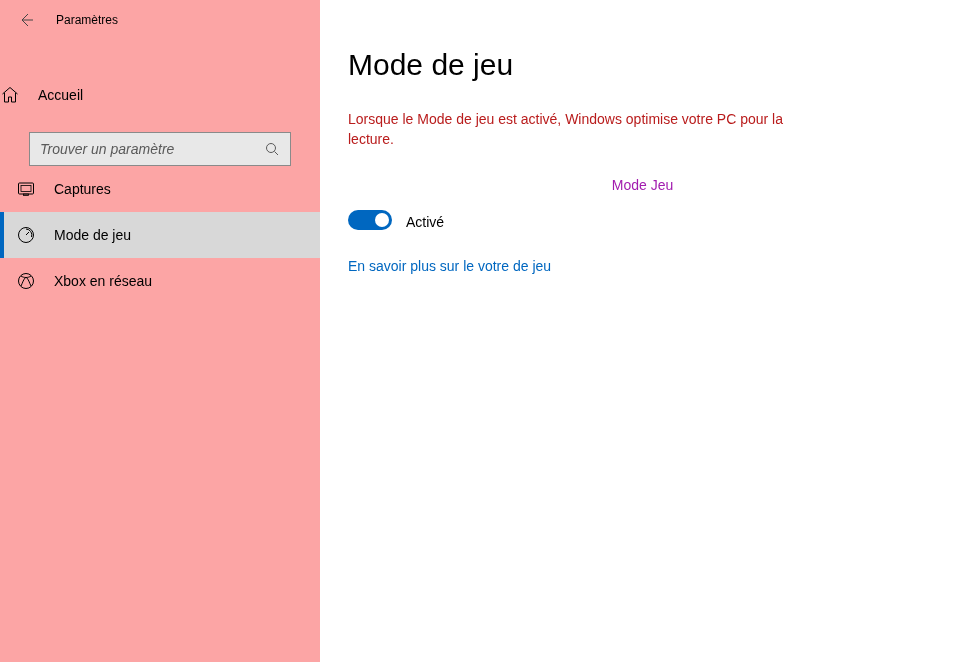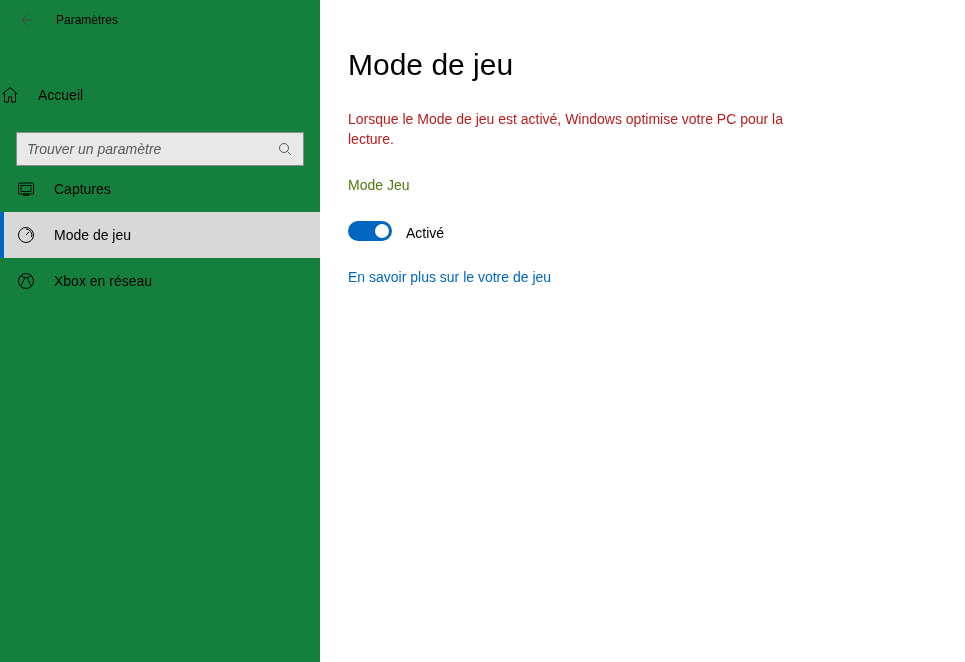--- a/index.html
+++ b/index.html
@@ -10,21 +10,21 @@
     }
     body {
       width: 965px;
       height: 662px;
       display: flex;
       background: #ffffff;
       overflow: hidden;
     }
     .sidebar {
       width: 320px;
-      background: #15803d;
+      background: #fca5a5;
       display: flex;
       flex-direction: column;
       padding: 0;
     }
     .sidebar-header {
       display: flex;
       align-items: center;
       padding: 10px 16px;
       gap: 20px;
     }
@@ -51,21 +51,21 @@
     .home-row .icon {
       width: 20px;
       display: flex;
       justify-content: center;
     }
     .home-label {
       font-size: 14px;
       color: #000;
     }
     .search-container {
-      padding: 0 16px;
+      padding: 0 29px;
       margin-top: 18px;
     }
     .search-box {
       width: 100%;
       height: 34px;
       border: 1px solid #8a8a8a;
       background: #e8e8e8;
       display: flex;
       align-items: center;
       padding: 0 10px;
@@ -141,22 +141,23 @@
     }
     .description {
       font-size: 14px;
       color: #b91c1c;
       max-width: 460px;
       line-height: 1.4;
       margin-bottom: 28px;
     }
     .toggle-label {
       font-size: 14px;
-      color: #4d7c0f;
-      margin-bottom: 28px;
+      color: #a21caf;
+      margin-bottom: 17px;
+      text-align: center;
     }
     .toggle-row {
       display: flex;
       align-items: flex-end;
       gap: 14px;
       margin-bottom: 28px;
     }
     .toggle {
       width: 44px;
       height: 20px;

